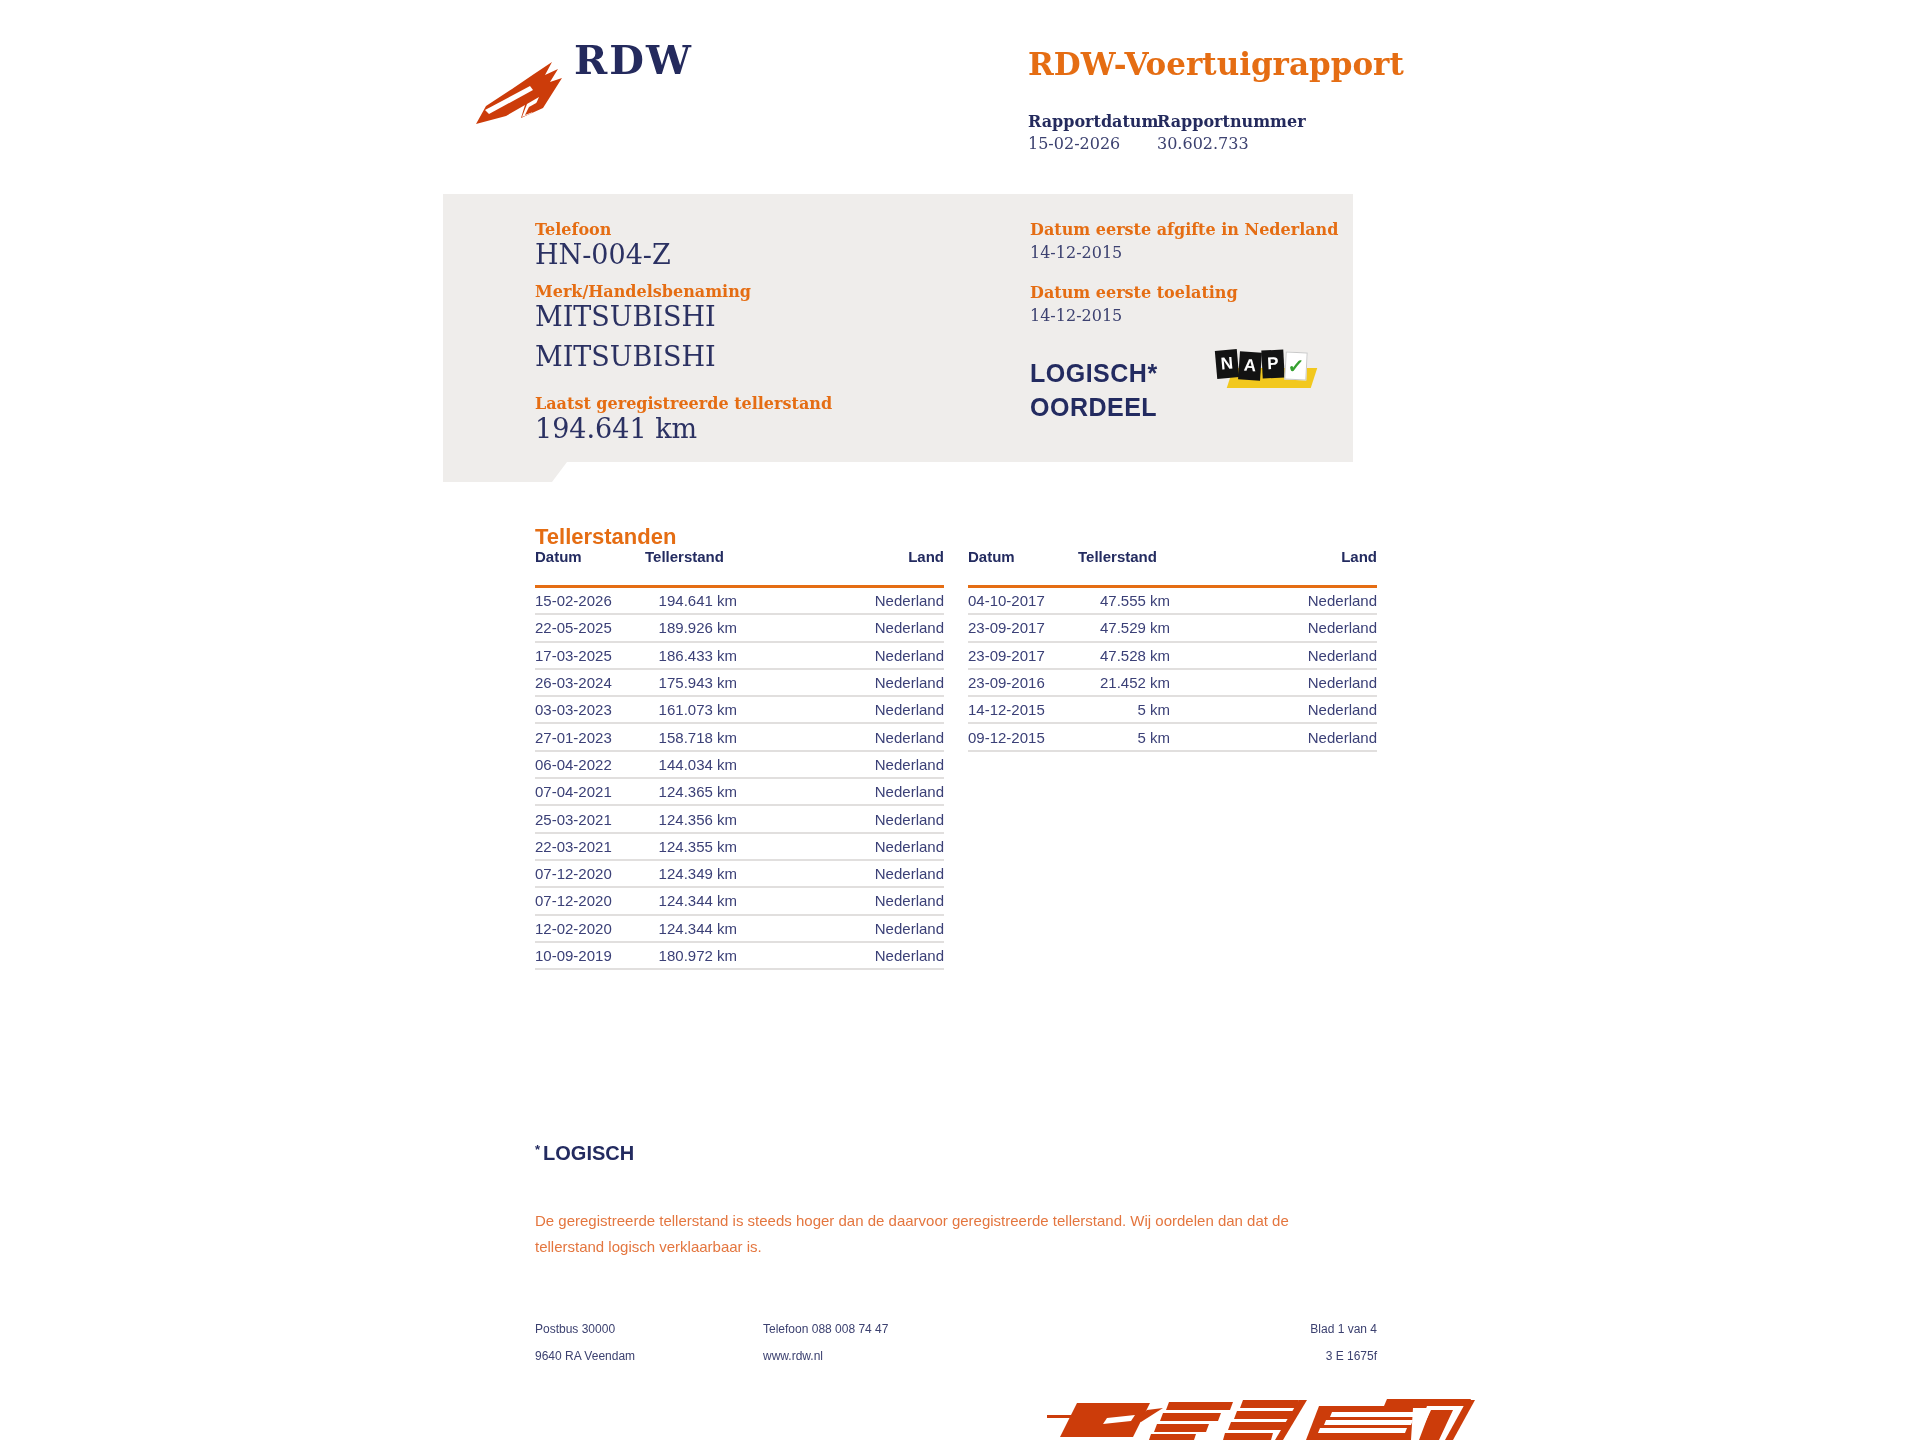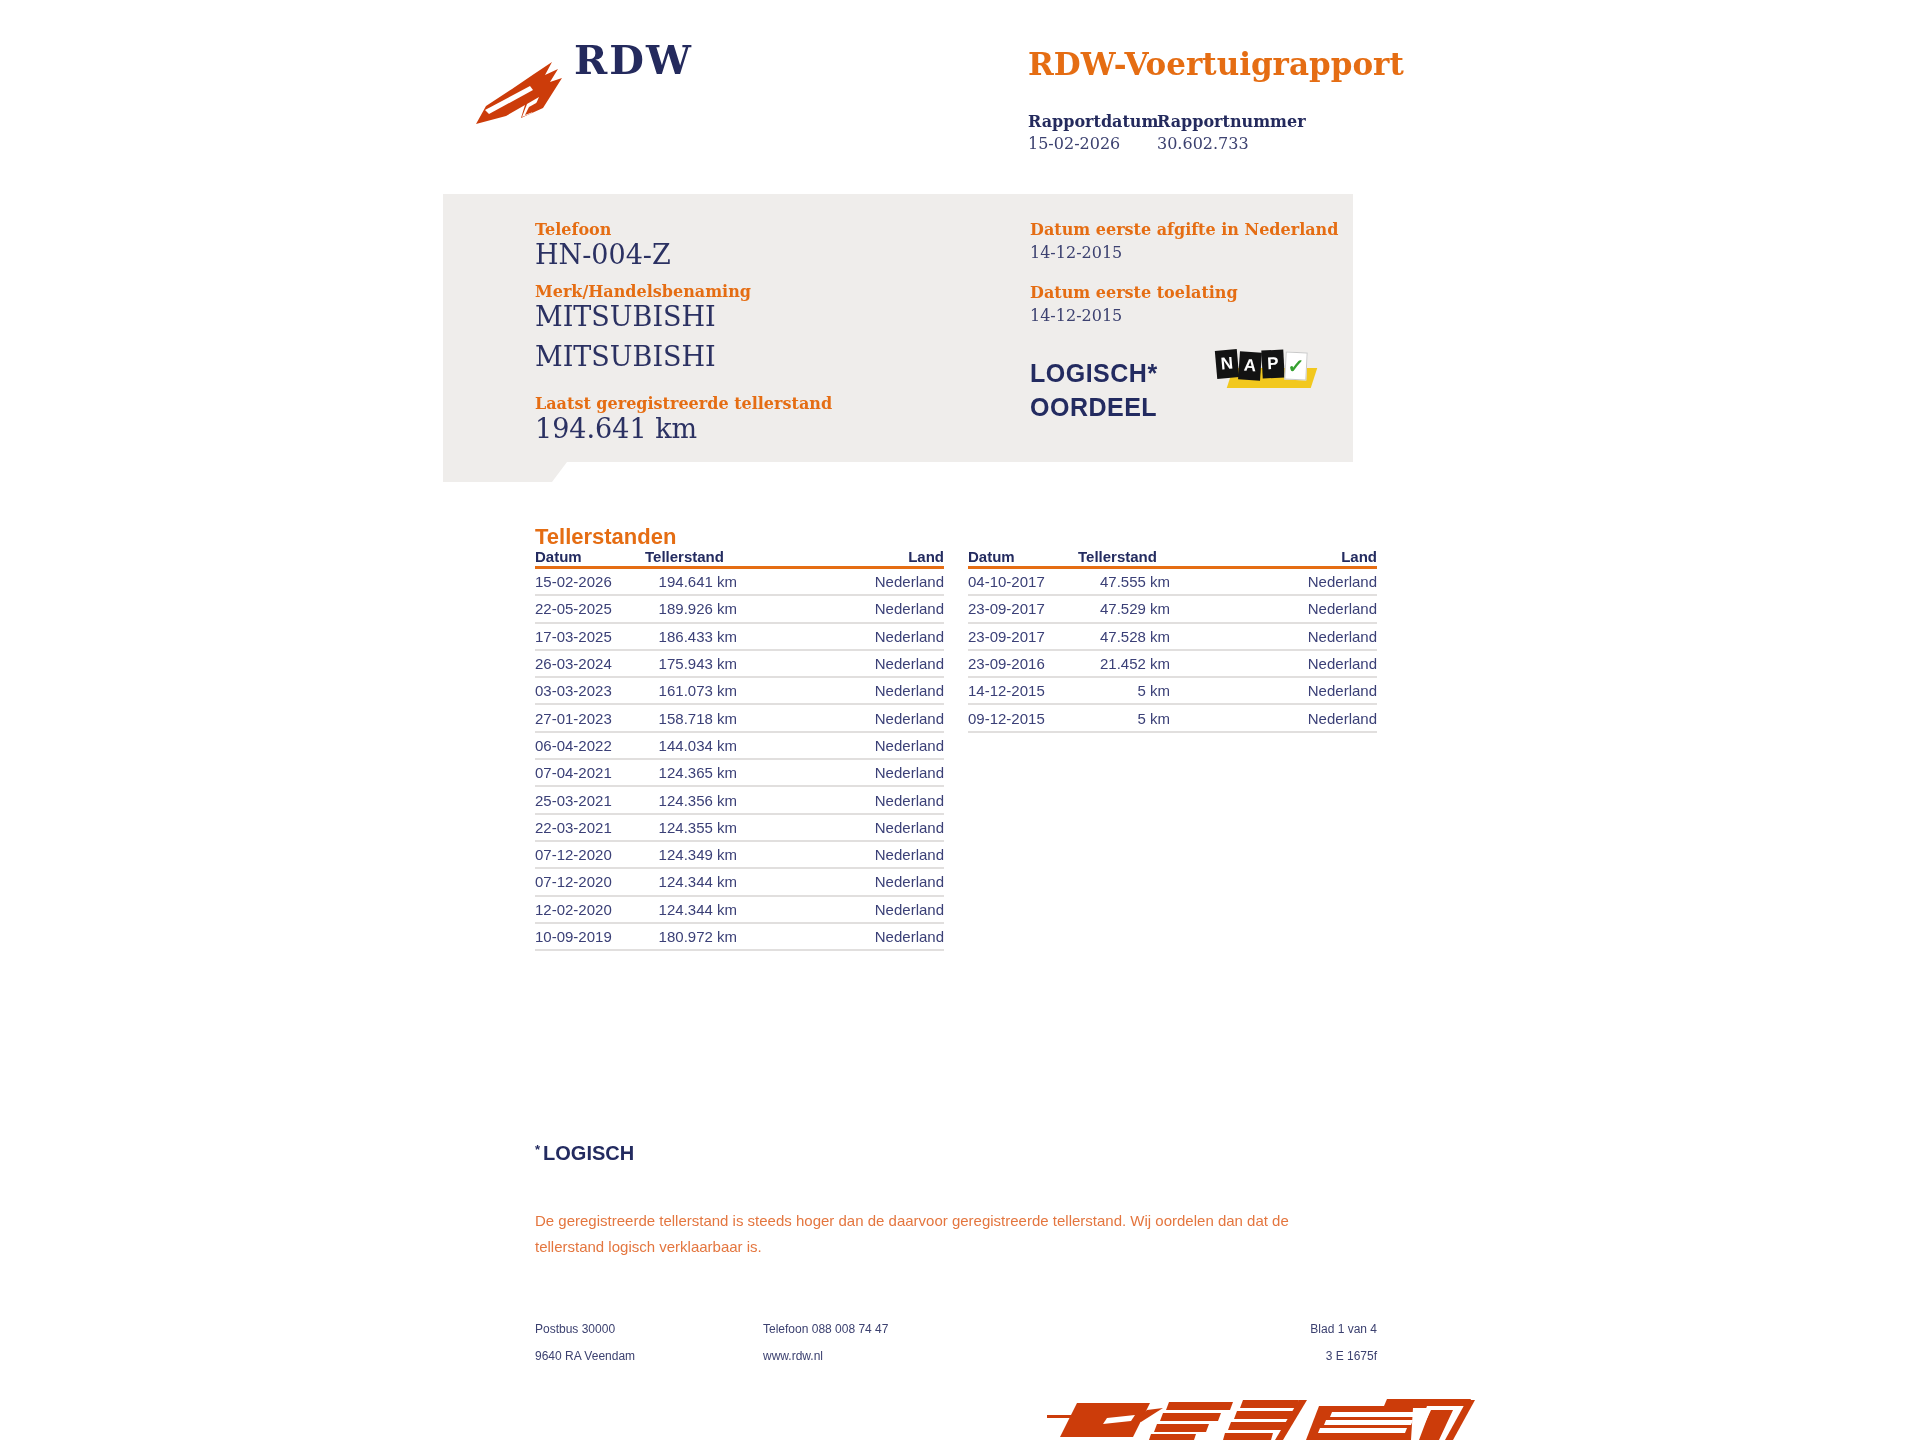--- a/index.html
+++ b/index.html
@@ -73,21 +73,21 @@
   .nap-check { color: #35a02f; font-size: 20px; font-weight: 700; line-height: 1; }
 
   
   .section-title {
     font-family: Liberation Sans, sans-serif; font-weight: 700;
     font-size: 22px; color: #e56d13;
   }
   .mtable { width: 409px; }
   .thead {
     display: grid; grid-template-columns: 110px 92px auto;
-    border-bottom: 3px solid #e56d13; padding-bottom: 1px;
+    border-bottom: 3px solid #e56d13; padding-bottom: 20px;
     font-weight: 700; font-size: 15px; color: #232b60;
   }
   .thead .c2 { text-align: left; }
   .thead .c3 { text-align: right; }
   .trow {
     display: grid; grid-template-columns: 110px 92px auto;
     height: 27.3px; align-items: center;
     border-bottom: 2px solid #e1dfde;
     font-size: 15px; color: #3b4077;
   }

